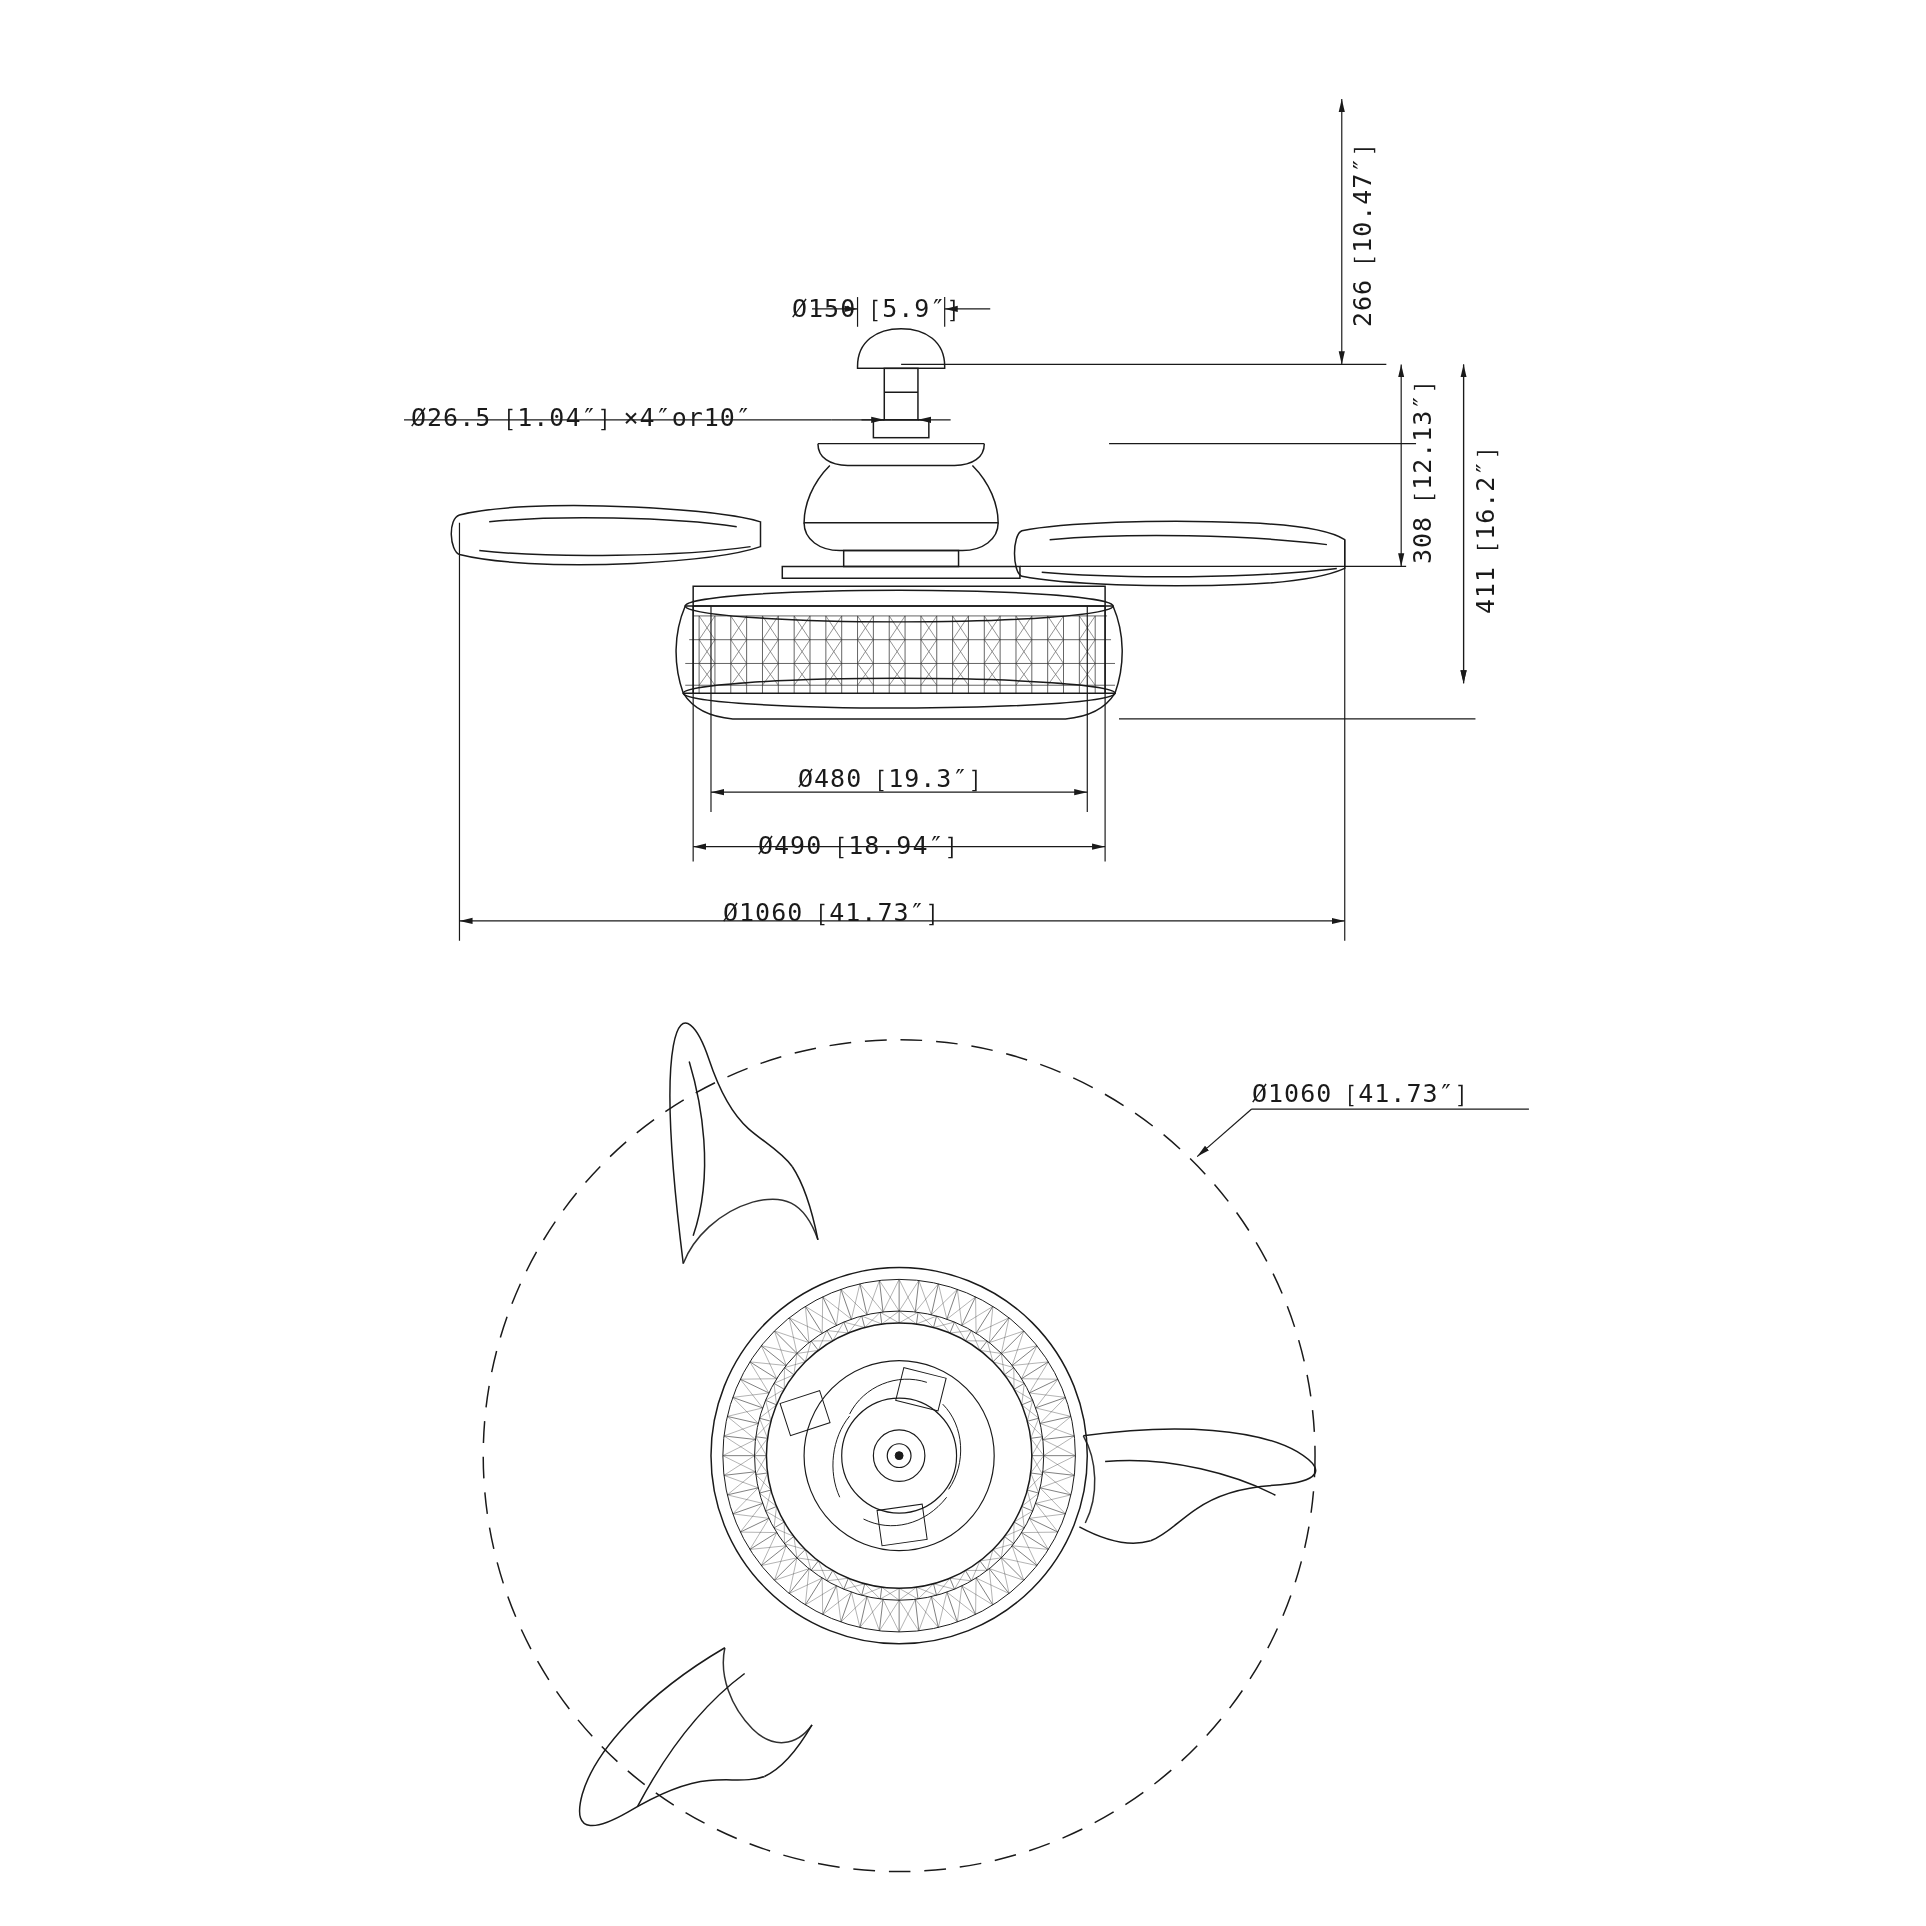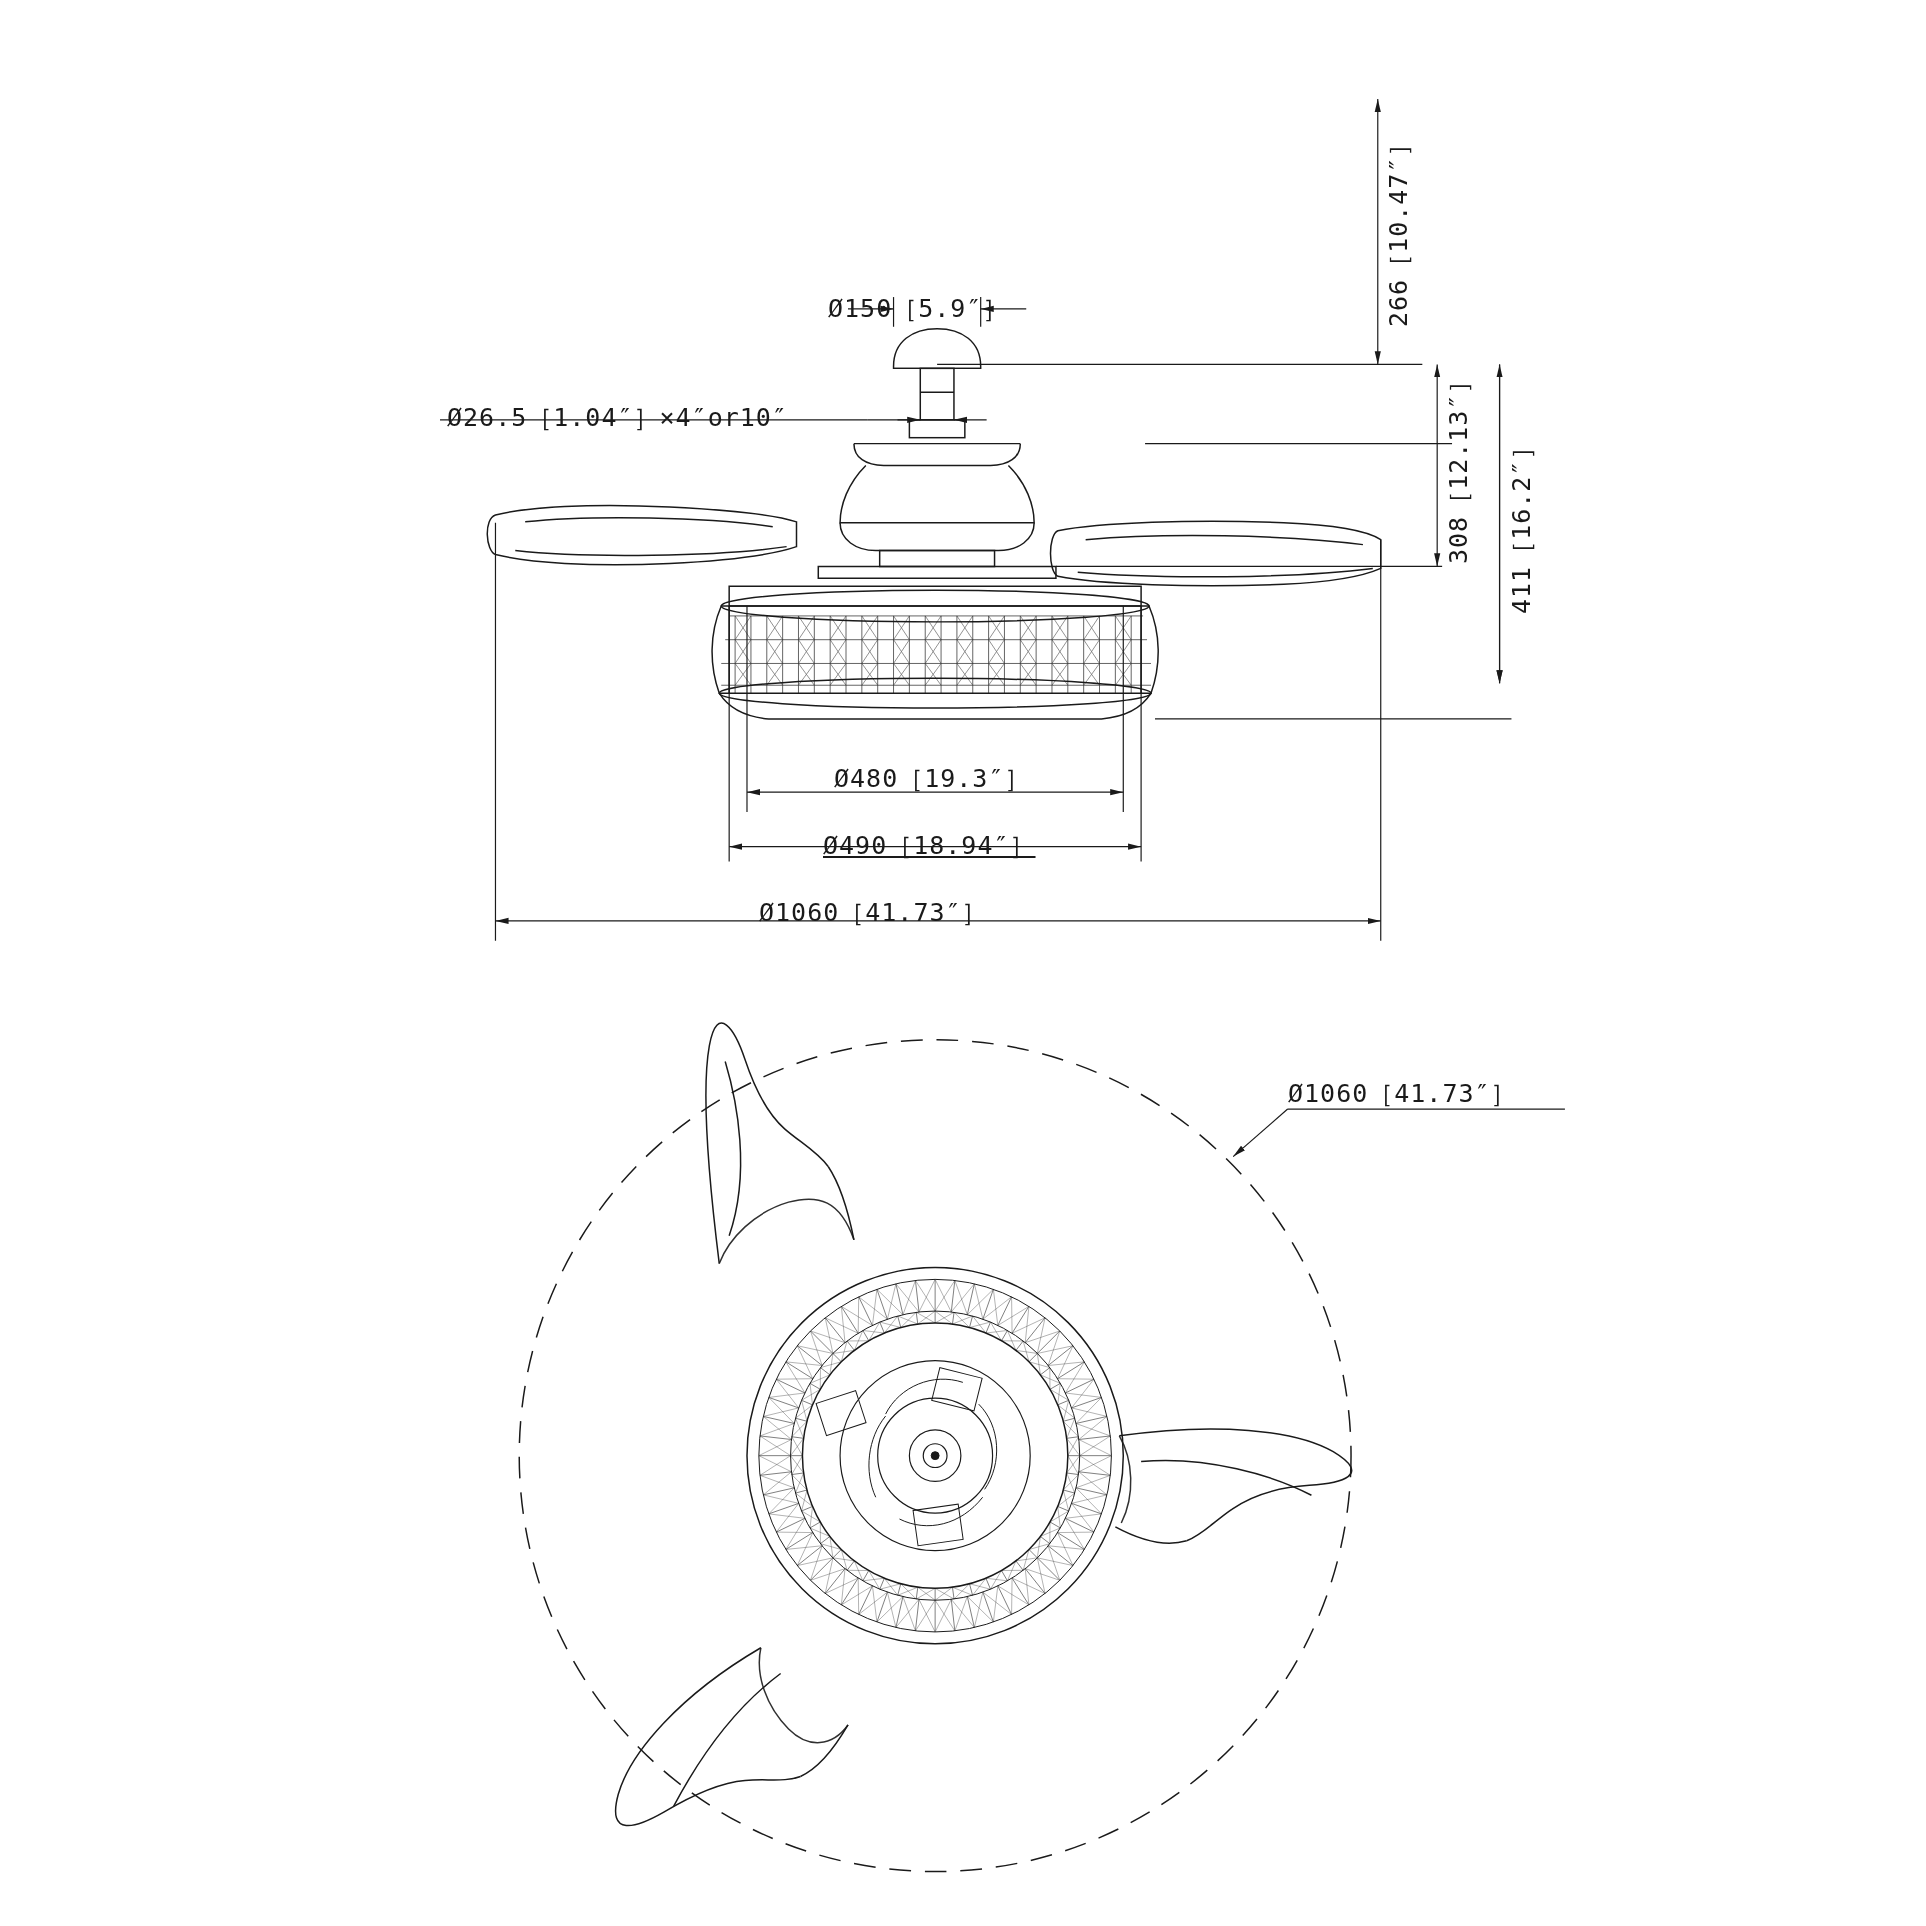--- a/index.html
+++ b/index.html
@@ -13,21 +13,20 @@
     font-family: "DejaVu Sans Mono", monospace;
     color: #000000;
     overflow: hidden;
     position: relative;
   }
   #sheet {
     position: absolute;
     left: 0; top: 0;
     width: 1802px;
     height: 1927px;
-    margin-left: 36px;
   }
   svg.drawing {
     position: absolute;
     left: 0; top: 0;
     width: 1927px;
     height: 1927px;
   }
   .dim-label {
     position: absolute;
     font-family: "DejaVu Sans Mono", monospace;
@@ -37,21 +36,21 @@
     white-space: nowrap;
     user-select: none;
   }
   .rot90 {
     transform-origin: 0 0;
     transform: rotate(-90deg);
   }
   .lbl-150   { left: 792px;  top: 292px; }
   .lbl-265   { left: 411px;  top: 401px; }
   .lbl-480   { left: 798px;  top: 762px; }
-  .lbl-490   { left: 787px;  top: 829px; text-decoration: underline; }
+  .lbl-490   { left: 758px;  top: 829px; }
   .lbl-1060a { left: 723px;  top: 896px; }
   .lbl-1060b { left: 1252px; top: 1077px; }
   .lbl-266   { left: 1346px; top: 327px; }
   .lbl-308   { left: 1406px; top: 564px; }
   .lbl-411   { left: 1469px; top: 614px; }
 </style>
 </head>
 <body>
 
 <div id="sheet">

